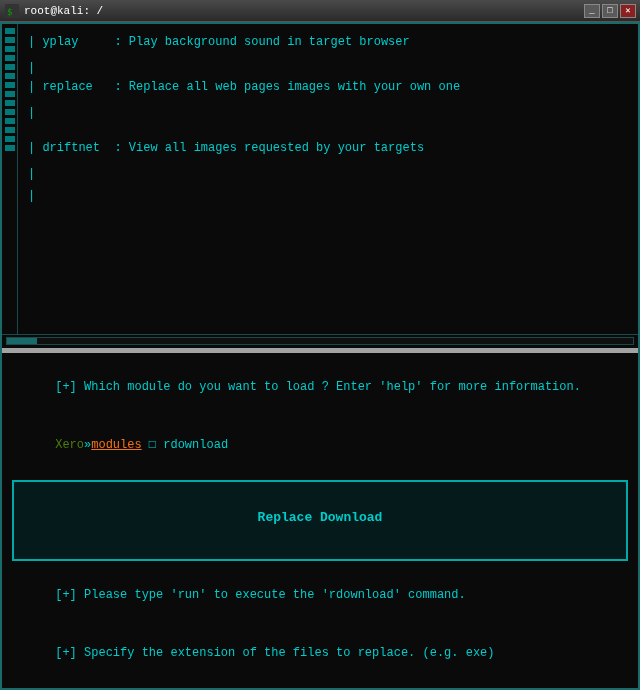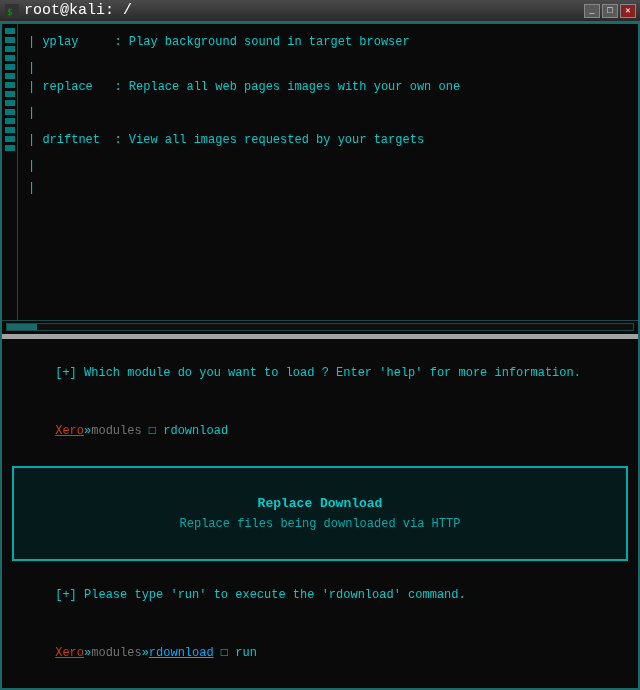--- a/index.html
+++ b/index.html
@@ -36,21 +36,21 @@
     .title-icon {
       width: 16px;
       height: 16px;
       display: flex;
       align-items: center;
       justify-content: center;
     }
 
     .title-text {
       color: #ffffff;
-      font-size: 15px;
+      font-size: 11px;
       font-family: 'Courier New', monospace;
     }
 
     .title-bar-buttons {
       display: flex;
       gap: 2px;
     }
 
     .title-btn {
       width: 16px;
@@ -188,27 +188,27 @@
     .scroll-h-thumb {
       position: absolute;
       left: 0;
       top: 0;
       width: 30px;
       height: 100%;
       background: #1a6a6a;
     }
 
     .xero-link {
-      color: #c2410c;
+      color: #4d7c0f;
+      margin-top: 32px;
+    }
+
+    .modules-link {
+      color: #f97316;
       text-decoration: underline;
-      margin-top: 32px;
-    }
-
-    .modules-link {
-      color: #737373;
     }
 
     .rdownload-link {
       color: #00aaff;
       text-decoration: underline;
     }
   </style>
 </head>
 <body>
 
@@ -257,21 +257,21 @@
 
       <div class="module-entry">
         <div style="margin-top:0">
           <span class="terminal-line">| </span><span class="terminal-line module-name">replace</span><span class="terminal-line">   : </span><span class="terminal-line module-desc">Replace all web pages images with your own one</span>
         </div>
       </div>
 
       <div class="terminal-line" style="margin-top:4px">|</div>
 
       <div class="module-entry">
-        <div style="margin-top:8px">
+        <div style="margin-top:16px">
           <span class="terminal-line">| </span><span class="terminal-line module-name">driftnet</span><span class="terminal-line">  : </span><span class="terminal-line module-desc">View all images requested by your targets</span>
         </div>
       </div>
 
       <div class="terminal-line" style="margin-top:4px">|</div>
 
 
       <div class="terminal-line" style="margin-top:4px">|</div>
 
       <div class="module-entry">
@@ -294,27 +294,26 @@
     <div class="prompt-line">
       <span>[+] Which module do you want to load ? Enter 'help' for more information.</span>
     </div>
 
     <div class="prompt-line">
       <span class="xero-link">Xero</span><span>»</span><span class="modules-link">modules</span><span> □ </span><span>rdownload</span>
     </div>
 
     <div class="module-box">
       <div class="module-box-title">Replace Download</div>
-      <div class="module-box-desc">Replace files being downloaded via HTTP</div>
     </div>
 
     <div class="prompt-line">
       <span>[+] Please type 'run' to execute the 'rdownload' command.</span>
     </div>
 
+
     <div class="prompt-line">
-      <span class="xero-link">Xero</span><span>»</span><span class="modules-link">modules</span><span>»</span><span class="rdownload-link">rdownload</span><span> □ </span><span>run</span>
-    </div>
-
+      <span>[+] Specify the extension of the files to replace. (e.g. exe)</span>
+    </div>
 
 
   </div>
 </div>
 
 </body></html>

